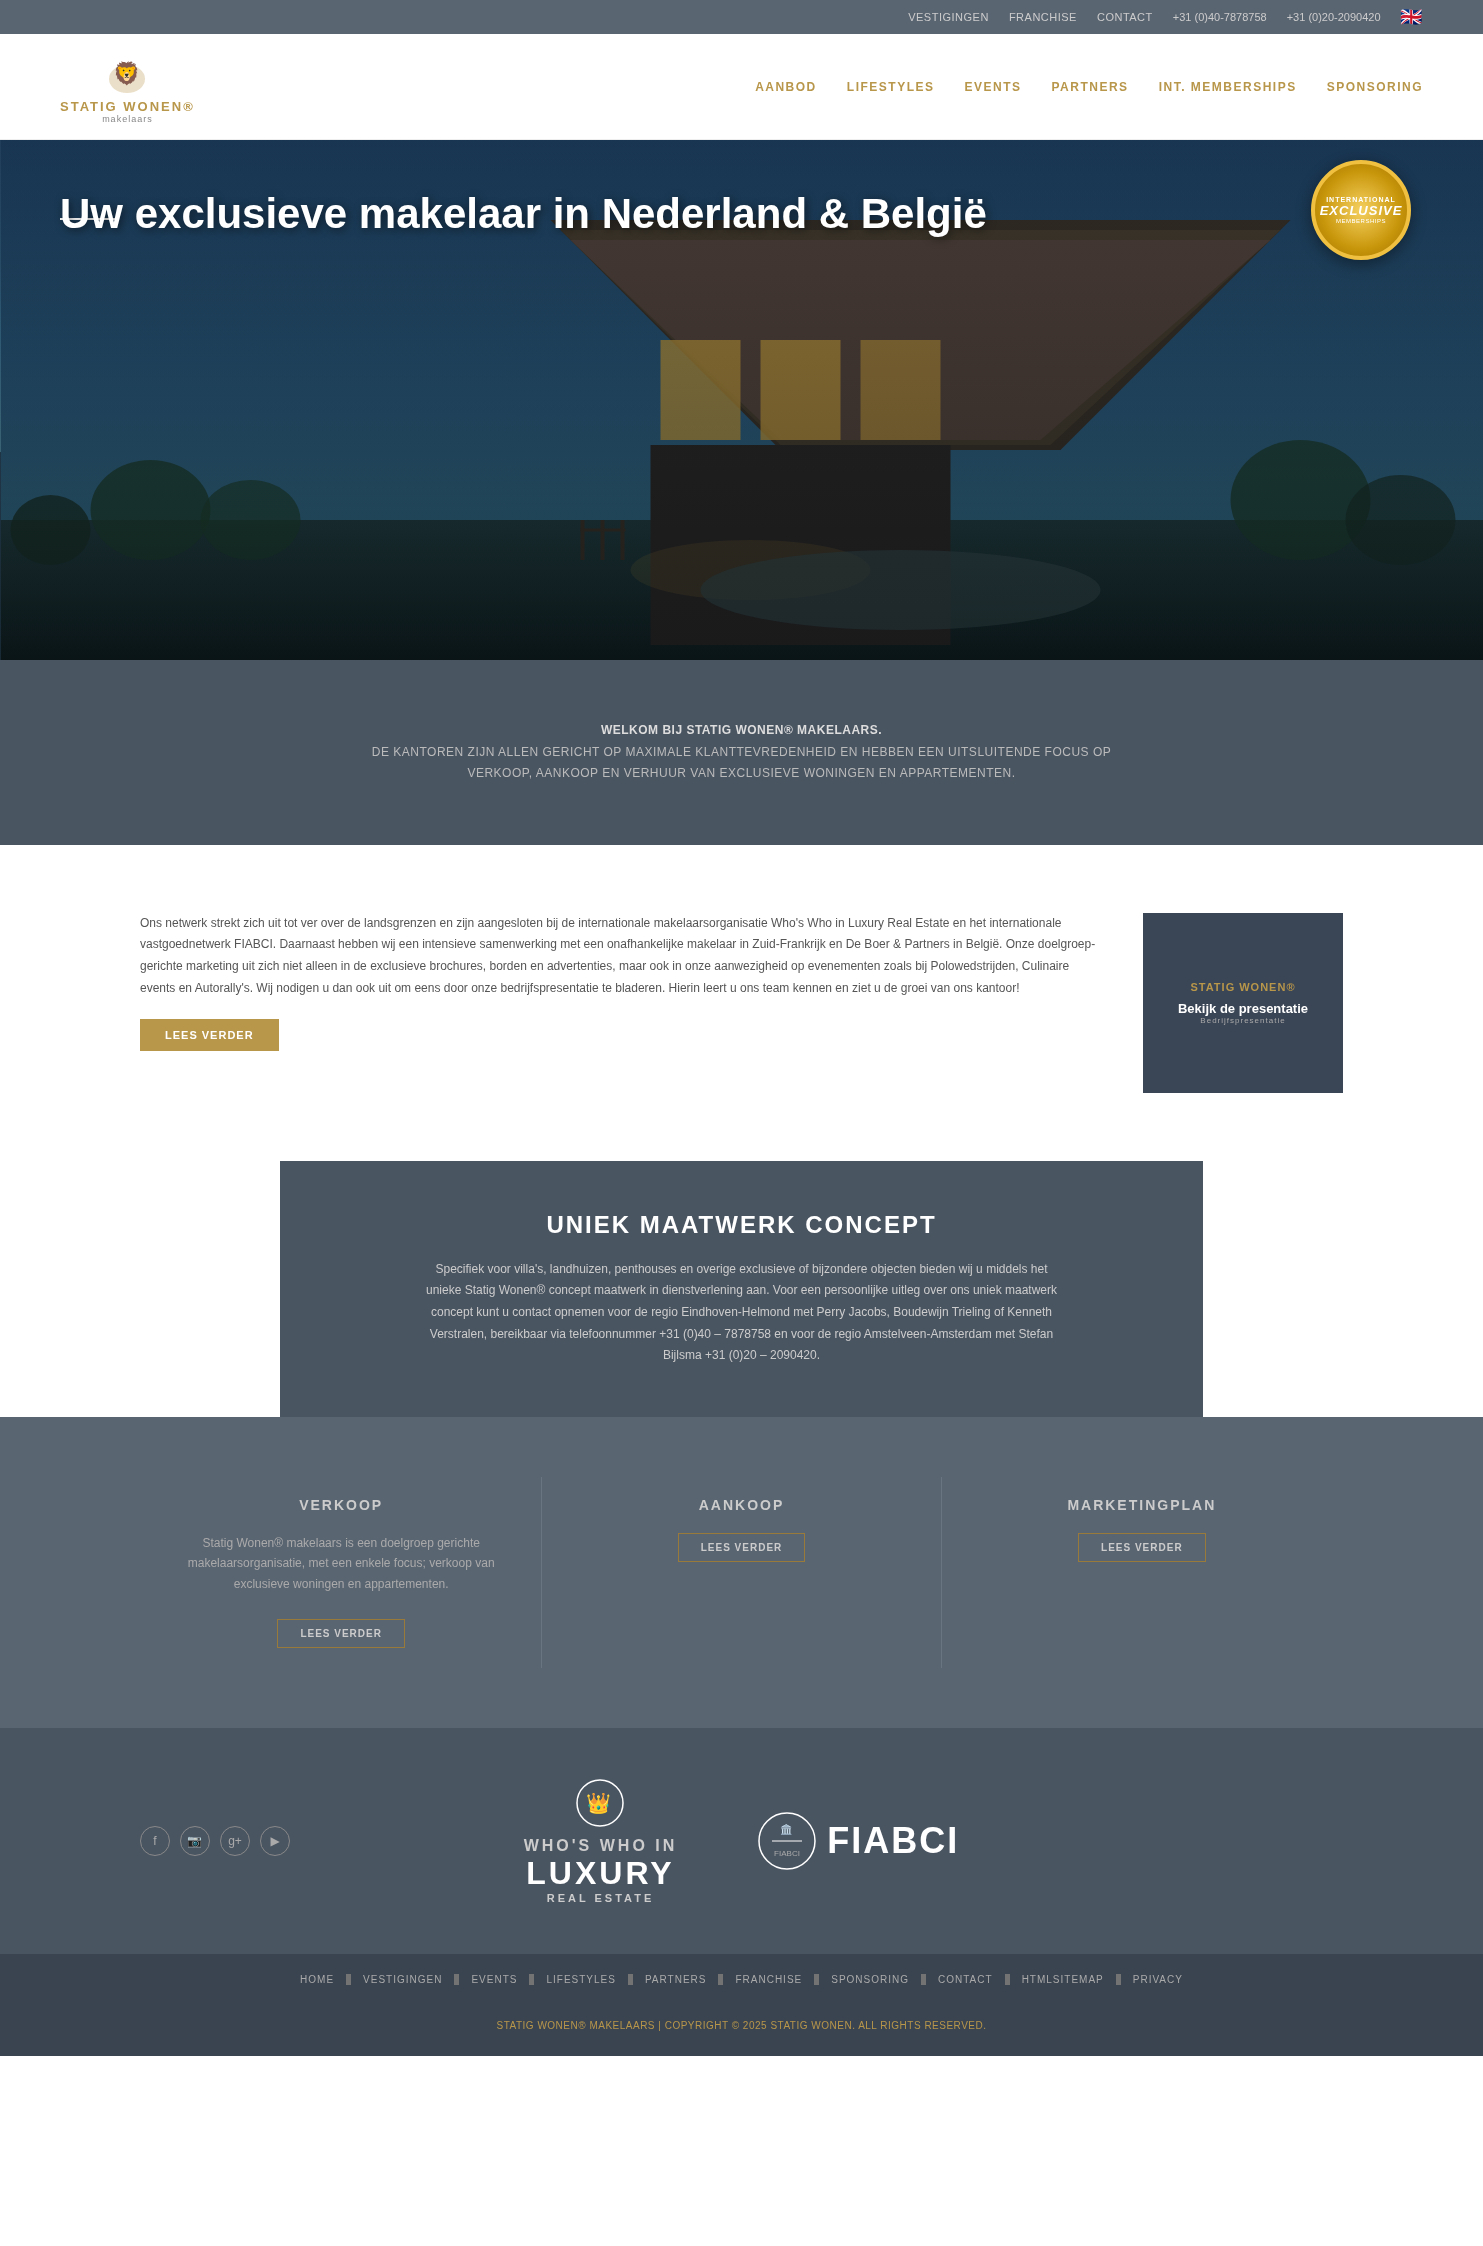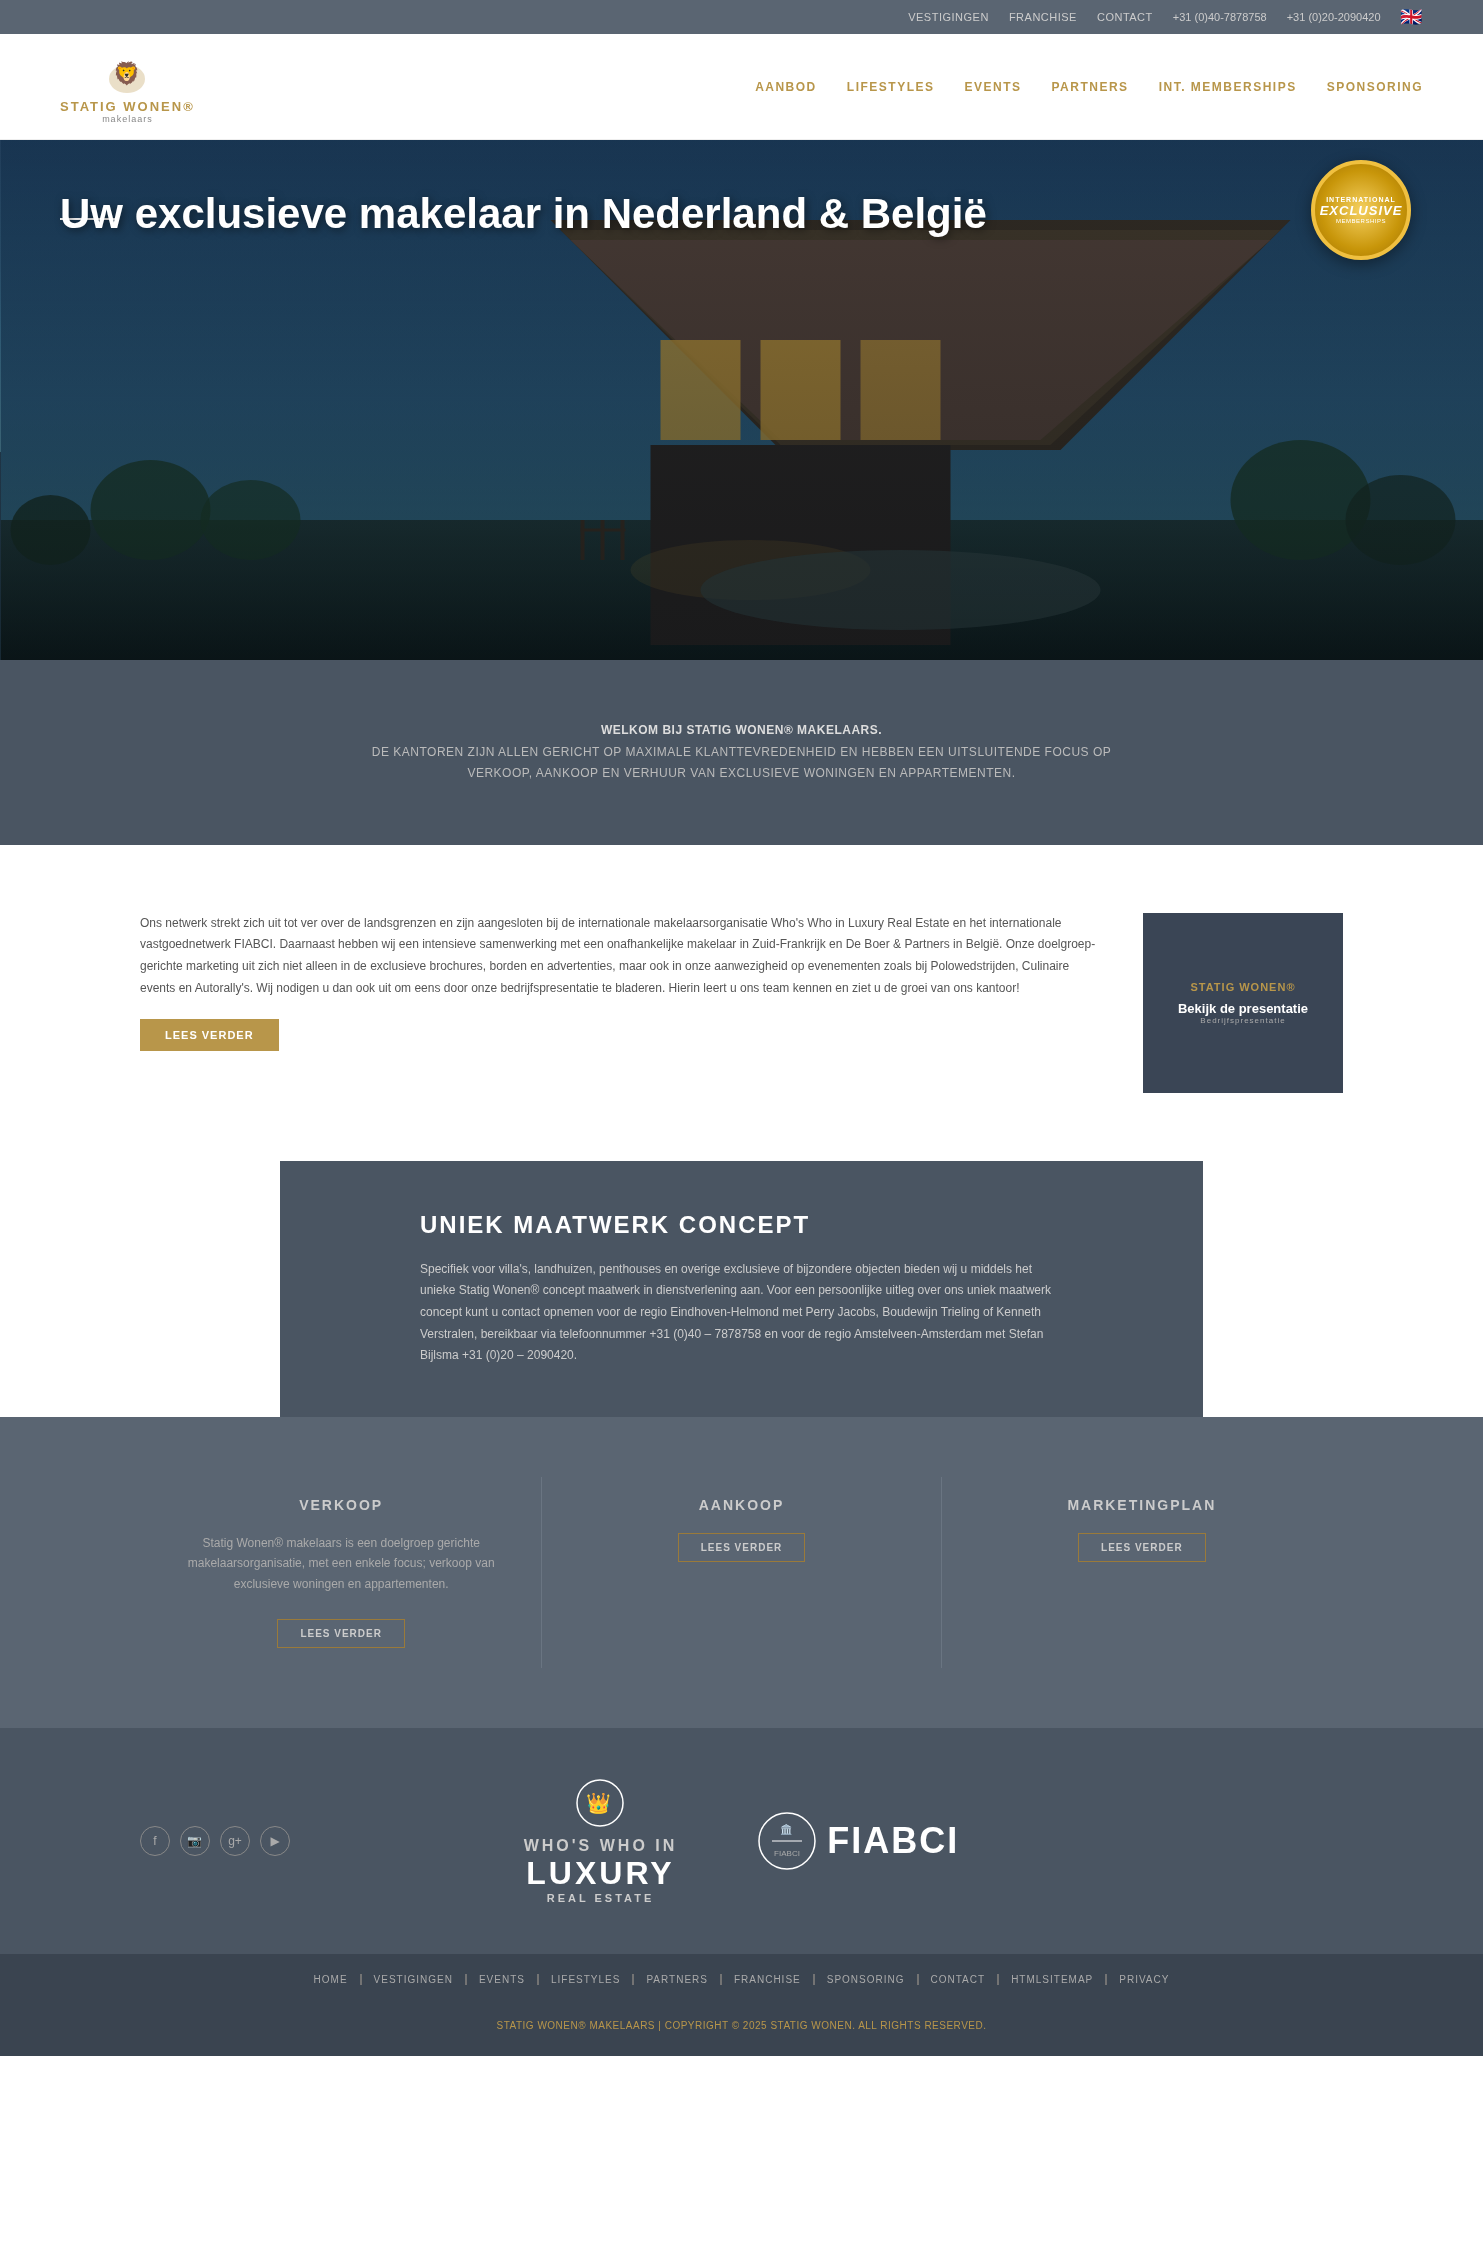--- a/index.html
+++ b/index.html
@@ -195,20 +195,21 @@
       font-size: 8px;
       letter-spacing: 1px;
     }
 
     
     .concept-section {
       background: #4a5562;
       padding: 50px 140px;
       margin: 0 140px;
       margin-bottom: 0;
+      text-align: center;
     }
     .concept-title {
       font-size: 24px;
       color: #fff;
       letter-spacing: 2px;
       font-weight: bold;
       margin-bottom: 20px;
     }
     .concept-text {
       font-size: 12px;
@@ -334,21 +335,21 @@
       align-items: center;
       flex-wrap: wrap;
       gap: 0;
     }
     .footer-nav a {
       color: #aaa;
       text-decoration: none;
       font-size: 10px;
       letter-spacing: 1px;
       padding: 0 12px;
-      border-right: 2px solid #737373;
+      border-right: 5px solid #737373;
     }
     .footer-nav a:last-child { border-right: none; }
 
     
     .footer-copyright {
       background: #3a4450;
       padding: 15px 60px 25px;
       text-align: center;
     }
     .footer-copyright p {

